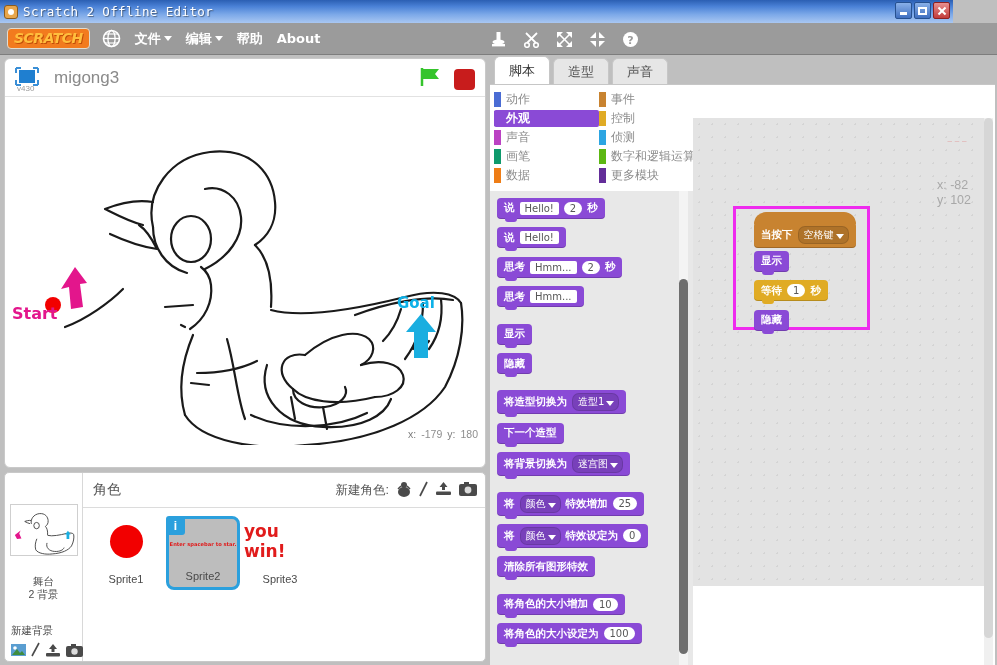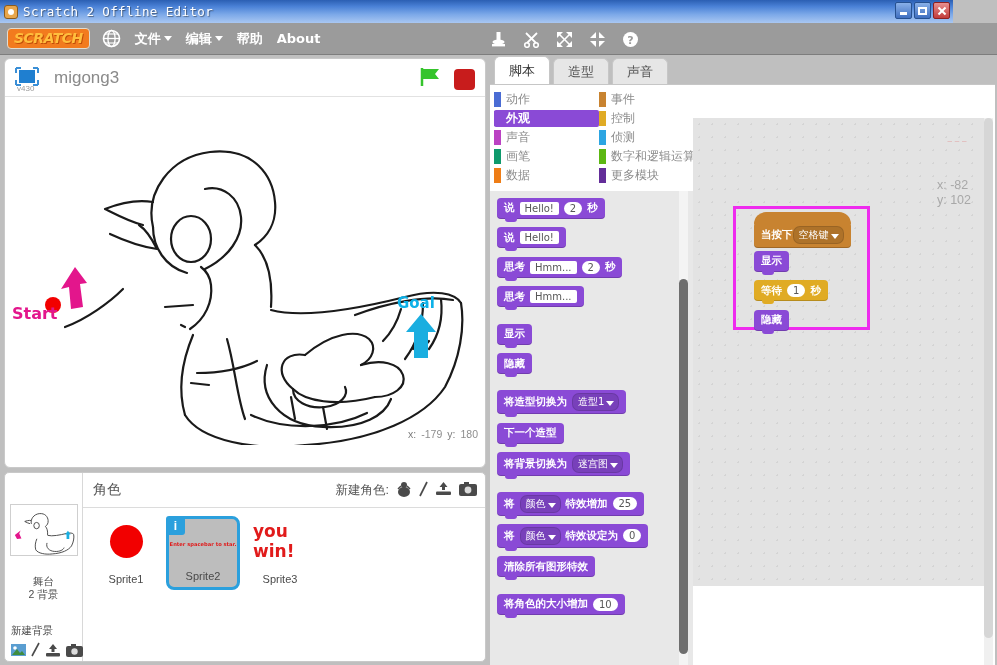--- a/index.html
+++ b/index.html
@@ -141,21 +141,21 @@
   .sprite-card.selected { background: #bdbdbd; border: 3px solid #2ba0dd; }
   .sprite-card .badge {
     position: absolute; left: -3px; top: -3px; width: 19px; height: 19px;
     background: #2ba0dd; border-radius: 3px 0 3px 0; color: #fff;
     font-size: 12px; font-weight: bold; display: flex; align-items: center; justify-content: center;
   }
   .sprite-thumb { width: 72px; height: 50px; display: flex; align-items: center; justify-content: center; }
   .sprite-name { font-size: 11px; color: #4a4a4a; position: absolute; bottom: 5px; }
   .red-dot { width: 33px; height: 33px; border-radius: 50%; background: #f20000; }
   .tiny-red-text { color: #e01b1b; font-size: 5.2px; font-weight: bold; font-family: "DejaVu Sans", sans-serif; white-space: nowrap; }
-  .youwin { color: #e11b1b; font-weight: bold; font-size: 17px; font-family: "DejaVu Sans", sans-serif; margin-left: 9px; }
+  .youwin { color: #e11b1b; font-weight: bold; font-size: 17px; font-family: "DejaVu Sans", sans-serif; }
 
   
   .right-col { position: absolute; left: 490px; top: 56px; width: 505px; height: 609px; }
   .tabs { display: flex; height: 28px; align-items: flex-end; padding-left: 4px; }
   .tab {
     height: 26px; padding: 0 14px; display: flex; align-items: center;
     font-size: 13px; color: #555; background: #e6e6e6;
     border: 1px solid #c6c6c6; border-bottom: none;
     border-radius: 6px 6px 0 0; margin-right: 3px;
   }
@@ -230,21 +230,21 @@
     position: absolute; right: 22px; top: 20px; color: #e08b8b; font-size: 5px;
     font-family: "DejaVu Sans", sans-serif; letter-spacing: .3px; white-space: nowrap;
   }
   .script-highlight {
     position: absolute; left: 40px; top: 88px; width: 137px; height: 124px;
     border: 3px solid #ee2bee;
   }
   .script-stack { position: absolute; left: 18px; top: 13px; }
   .hat {
     position: relative; background: #c88330; border-radius: 4px;
-    padding: 4px 7px; display: inline-flex; align-items: center; 
+    padding: 4px 7px; display: inline-flex; align-items: center; gap: 5px;
     color: #fff; font-size: 10.5px; font-weight: bold; font-family: "DejaVu Sans", sans-serif;
     box-shadow: inset 0 -1px 0 rgba(0,0,0,.2);
   }
   .hat-top {
     position: absolute; left: 0; top: -10px; width: 100%; height: 12px;
     background: #c88330; border-radius: 30px 30px 0 0;
   }
 
   .right-scroll-v {
     position: absolute; right: 2px; top: 33px; width: 9px; height: 548px; background: #f0f0f0;
@@ -663,21 +663,25 @@
               <span class="fld-drop">颜色</span>
               <span>特效设定为</span>
               <span class="fld-num">0</span>
             </div><br><div class="blk looks">
               <span class="notch"></span>
               <span>清除所有图形特效</span>
             </div><br><div class="gap"></div><div class="blk looks">
               <span class="notch"></span>
               <span>将角色的大小增加</span>
               <span class="fld-num">10</span>
-            </div><br><br></div>
+            </div><br><div class="blk looks">
+              <span class="notch"></span>
+              <span>将角色的大小设定为</span>
+              <span class="fld-num">100</span>
+            </div><br></div>
         <div class="pal-scroll">
           <div class="pal-thumb"></div>
         </div>
       </div>
 
       <div class="scripts-area">
         <div class="faint-red">— — —</div>
         <div class="coord-readout">
           <div>
             <span>x:</span>

